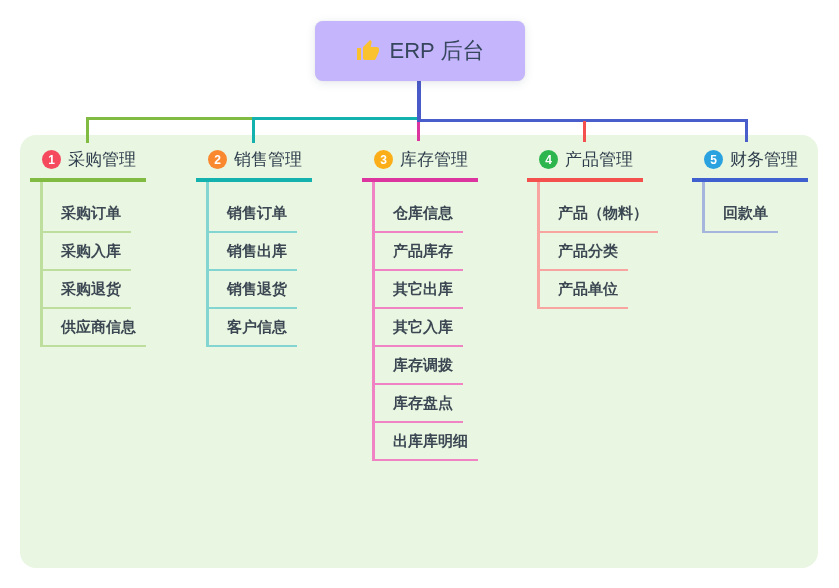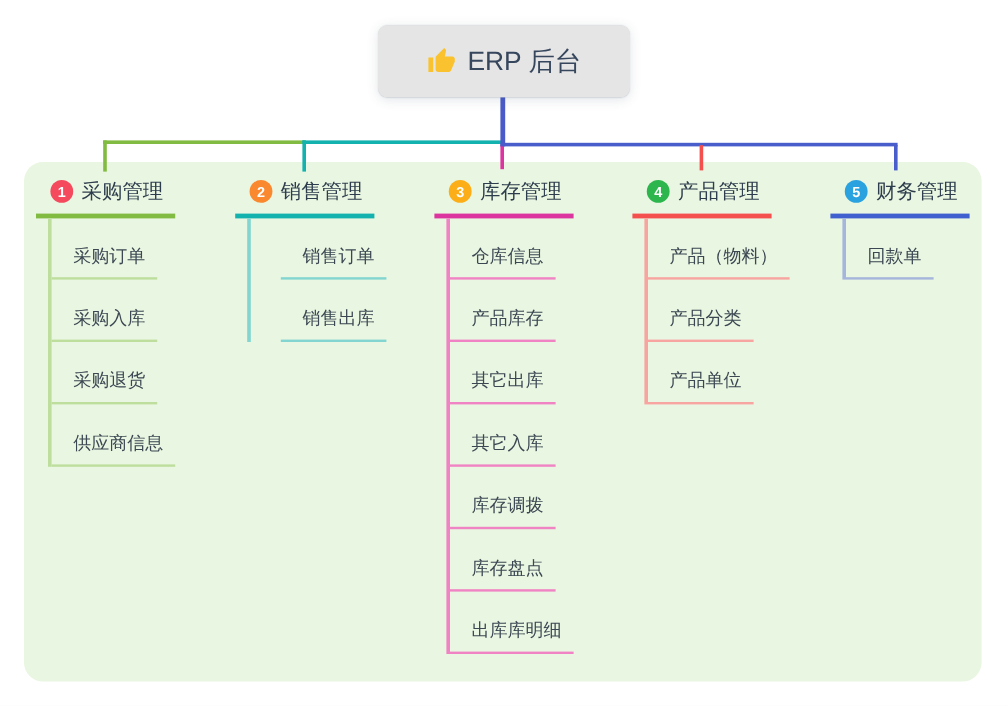--- a/index.html
+++ b/index.html
@@ -6,50 +6,50 @@
   html,body { width:839px; height:588px; background:#ffffff; overflow:hidden;
               font-family:"Liberation Sans","DejaVu Sans",sans-serif; }
   .stage { position:relative; width:839px; height:588px; background:#ffffff; }
 
   
   .panel { position:absolute; left:20px; top:135px; width:798px; height:433px;
            background:#e9f6e1; border-radius:16px; }
 
   
   .root-card { position:absolute; left:315px; top:21px; width:210px; height:60px;
-               background:#e5e5e5; border-radius:8px;
+               background:#c4b5fd; border-radius:8px;
                box-shadow:0 2px 10px rgba(60,80,100,.14), 0 0 1px rgba(60,80,100,.18);
                display:flex; align-items:center; justify-content:center; gap:10px;
                font-size:22px; font-weight:500; color:#36465c; cursor:default; }
   .root-card svg { width:24px; height:24px; }
 
   
   .line { position:absolute; }
   .h3 { height:3px; } .w3 { width:3px; }
 
   
   .branch { position:absolute; top:148px; }
   .branch-heading { display:flex; align-items:center; gap:7px; width:116px;
                     padding:0 0 7px 12px; border-bottom:4px solid #000;
                     font-size:17px; font-weight:500; color:#2e3d4d; }
   .badge { width:19px; height:19px; border-radius:50%; flex:0 0 19px;
            color:#fff; font-size:12px; font-weight:bold;
            display:flex; align-items:center; justify-content:center; }
-  .children { margin-left:10px; border-left:3px solid #737373; width:fit-content; }
-  .child { height:52px; width:fit-content; display:flex; align-items:flex-end;
+  .children { margin-left:10px; border-left:3px solid #737373; width:fit-content;font-weight:bold; }
+  .child { height:38px; width:fit-content; display:flex; align-items:flex-end;
            padding:0 10px 8px 18px; border-bottom:2px solid #ccc;
            font-size:15px; color:#3b4752; white-space:nowrap; }
   .child:first-child { height:51px; }
 
   
   .b1 .branch-heading { border-color:#82bb41; }
   .b1 .children { border-color:#bede9e; } .b1 .child { border-color:#bede9e; }
   .b1 .badge { background:#f5495e; }
   .b2 .branch-heading { border-color:#14b2ae; }
-  .b2 .children { border-color:#82d5d0;padding-left:25px; } .b2 .child { border-color:#82d5d0; }
+  .b2 .children { border-color:#82d5d0; } .b2 .child { border-color:#82d5d0; }
   .b2 .badge { background:#f9882f; }
   .b3 .branch-heading { border-color:#dc35a0; }
   .b3 .children { border-color:#f083c3; } .b3 .child { border-color:#f083c3; }
   .b3 .badge { background:#fbae17; }
   .b4 .branch-heading { border-color:#f4504e; }
   .b4 .children { border-color:#f8a4a0; } .b4 .child { border-color:#f8a4a0; }
   .b4 .badge { background:#2db54e; }
   .b5 .branch-heading { border-color:#4060cf; }
   .b5 .children { border-color:#a5b5dc; } .b5 .child { border-color:#a5b5dc; }
   .b5 .badge { background:#2aa2e0; }
@@ -92,20 +92,22 @@
   </div>
 
   <div class="branch b2" style="left:196px;">
     <div class="branch-heading">
       <span class="badge">2</span>
       <span>销售管理</span>
     </div>
     <div class="children">
       <div class="child">销售订单</div>
       <div class="child">销售出库</div>
+      <div class="child">销售退货</div>
+      <div class="child">客户信息</div>
     </div>
   </div>
 
   <div class="branch b3" style="left:362px;">
     <div class="branch-heading">
       <span class="badge">3</span>
       <span>库存管理</span>
     </div>
     <div class="children">
       <div class="child">仓库信息</div>

